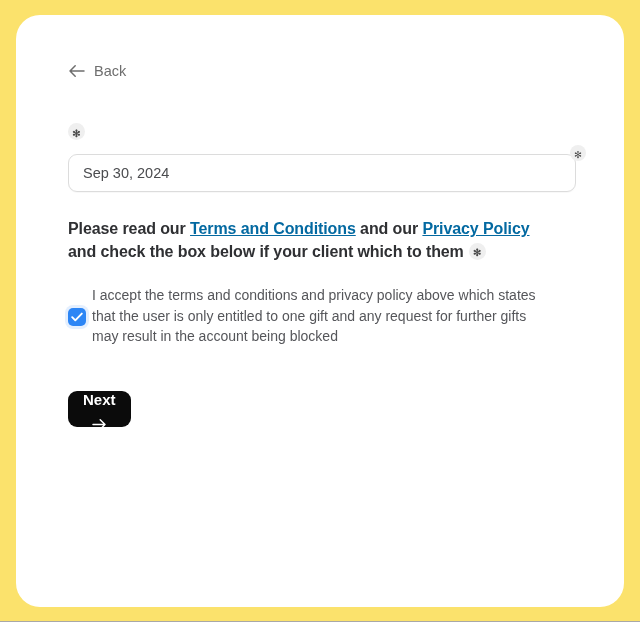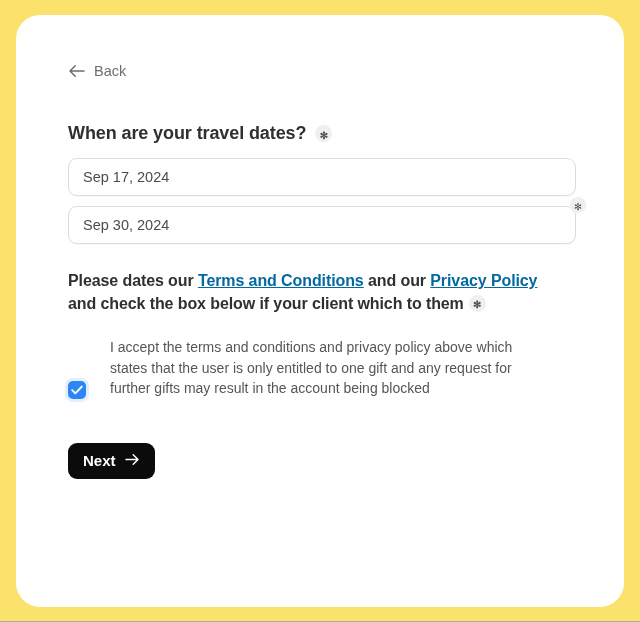--- a/index.html
+++ b/index.html
@@ -137,22 +137,22 @@
   .terms-para .req-badge {
     vertical-align: middle;
     margin-left: 5px;
     position: relative;
     top: -1px;
   }
 
   
   .check-row {
     display: flex;
-    align-items: flex-end;
-    gap: 24px;
+    align-items: center;
+    gap: 6px;
     margin-top: 22px;
     max-width: 470px;
   }
   .checkbox {
     flex: none;
     width: 18px;
     height: 18px;
     border-radius: 5px;
     background: #2d86f5;
     position: relative;
@@ -182,58 +182,55 @@
     background: #0b0b0b;
     color: #ffffff;
     border: none;
     border-radius: 9px;
     height: 36px;
     padding: 0 15px;
     font-family: "Liberation Sans", sans-serif;
     font-size: 15px;
     font-weight: bold;
     cursor: pointer;
+    flex-direction: column;
   }
   .next-btn .arrow-next { display: block; flex: none; }
 </style>
 </head>
 <body>
 
 <div id="frame">
   <div id="card">
     <div id="content">
 
       <div class="back-link">
         <span class="arrow-back">
           <svg width="17" height="14" viewBox="0 0 17 14" fill="none">
             <path d="M16 7H2M2 7L7.2 1.8M2 7L7.2 12.2" stroke="#6e6e6e" stroke-width="1.5" stroke-linecap="round" stroke-linejoin="round"></path>
           </svg>
         </span>
         <span>Back</span>
       </div>
 
       <div class="q-heading">
-        <span>When are your travel dates?</span>
         <span class="req-badge">
             <span>✻</span>
           </span>
       </div>
 
-      <div class="field-wrap">
-        <input class="text-input" type="text" value="Sep 17, 2024" placeholder="Start date" style="">
-      </div>
 
       <div class="field-wrap">
         <input class="text-input" type="text" value="Sep 30, 2024" placeholder="End date" style="">
         <span class="req-badge corner">
             <span>✻</span>
           </span>
       </div>
 
-      <div class="terms-para"><span>Please dates our </span><a>Terms and Conditions</a><span> and our </span><a>Privacy Policy</a><span> and check the box below if your client which to them</span><span class="req-badge">
+      <div class="terms-para"><span>Please read our </span><a>Terms and Conditions</a><span> and our </span><a>Privacy Policy</a><span> and check the box below if your client which to them</span><span class="req-badge">
             <span>✻</span>
           </span></div>
 
       <div class="check-row">
         <div class="checkbox">
           <span>
             <svg width="12" height="10" viewBox="0 0 12 10" fill="none">
               <path d="M1.2 5.2L4.3 8.3L10.8 1.6" stroke="#ffffff" stroke-width="1.9" stroke-linecap="round" stroke-linejoin="round"></path>
             </svg>
           </span>

